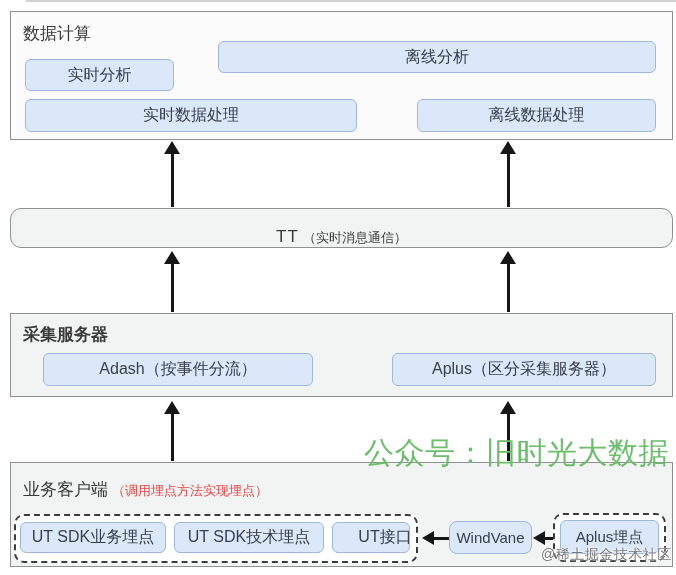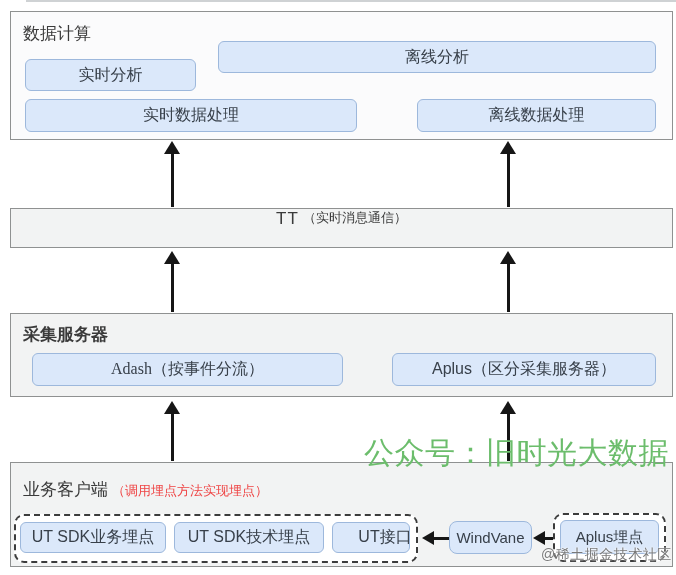--- a/index.html
+++ b/index.html
@@ -11,21 +11,21 @@
   .panel{position:absolute;background:#f2f3f3;border:1px solid #8f9191;box-sizing:border-box;}
   .panel.light{background:#fbfbfc;}
   .panel-label{position:absolute;font-size:17px;color:#3a3a3a;white-space:nowrap;}
   .panel-note{font-size:13px;color:#ef4444;margin-left:4px;}
   .blue-box{
     position:absolute;background:#dbe8fa;border:1px solid #9db8dc;border-radius:6px;
     display:flex;align-items:center;justify-content:center;
     font-size:16px;color:#38404a;white-space:nowrap;box-sizing:border-box;
   }
   .dashed{position:absolute;border:2px dashed #3c3c3c;border-radius:10px;background:#ffffff;box-sizing:border-box;}
-  .tt-band{display:flex;align-items:flex-start;justify-content:center;}
+  .tt-band{display:flex;align-items:flex-end;justify-content:center;border-radius:11px;}
   .tt-name{font-size:17px;letter-spacing:1px;}
   .tt-note{font-size:13px;margin-left:4px;}
   .arrow-up{position:absolute;width:16px;display:flex;flex-direction:column;align-items:center;}
   .arrow-up .head{width:0;height:0;border-left:8px solid transparent;border-right:8px solid transparent;border-bottom:13px solid #161616;}
   .arrow-up .stem{width:3px;flex:1;background:#161616;}
   .arrow-left{position:absolute;height:16px;display:flex;align-items:center;}
   .arrow-left .head{width:0;height:0;border-top:7px solid transparent;border-bottom:7px solid transparent;border-right:12px solid #161616;}
   .arrow-left .stem{height:3px;flex:1;background:#161616;}
   .wm-green{
     position:absolute;left:364px;top:433px;font-size:30px;color:#6cbd6c;
@@ -40,21 +40,21 @@
 </style>
 </head>
 <body>
 
 <div id="stage">
 
   <div class="hairline" style="left:26px;top:0;width:650px;height:2px;"></div>
 
   <div class="panel light" style="left:10px;top:11px;width:663px;height:129px;"></div>
   <div class="panel-label" style="left:23px;top:22px;">数据计算</div>
-  <div class="blue-box" style="left:25px;top:59px;width:171px;height:32px;">实时分析</div>
+  <div class="blue-box" style="left:25px;top:59px;width:149px;height:32px;">实时分析</div>
   <div class="blue-box" style="left:218px;top:41px;width:438px;height:32px;">离线分析</div>
   <div class="blue-box" style="left:25px;top:99px;width:332px;height:33px;">实时数据处理</div>
   <div class="blue-box" style="left:417px;top:99px;width:239px;height:33px;">离线数据处理</div>
 
   <div class="arrow-up" style="left:164px;top:141px;height:66px;">
     <div class="head"></div>
       <div class="stem"></div>
   </div>
   <div class="arrow-up" style="left:500px;top:141px;height:66px;">
     <div class="head"></div>
@@ -70,21 +70,21 @@
     <div class="head"></div>
       <div class="stem"></div>
   </div>
   <div class="arrow-up" style="left:500px;top:251px;height:61px;">
     <div class="head"></div>
       <div class="stem"></div>
   </div>
 
   <div class="panel" style="left:10px;top:313px;width:663px;height:84px;"></div>
   <div class="panel-label" style="left:23px;top:323px;font-weight:bold;">采集服务器</div>
-  <div class="blue-box" style="left:32px;top:353px;width:311px;height:33px;font-family:Liberation Serif, serif;">Adash（按事件分流）</div>
+  <div class="blue-box" style="left:43px;top:353px;width:270px;height:33px;">Adash（按事件分流）</div>
   <div class="blue-box" style="left:392px;top:353px;width:264px;height:33px;">Aplus（区分采集服务器）</div>
 
   <div class="arrow-up" style="left:164px;top:401px;height:60px;">
     <div class="head"></div>
       <div class="stem"></div>
   </div>
   <div class="arrow-up" style="left:500px;top:401px;height:60px;">
     <div class="head"></div>
       <div class="stem"></div>
   </div>

